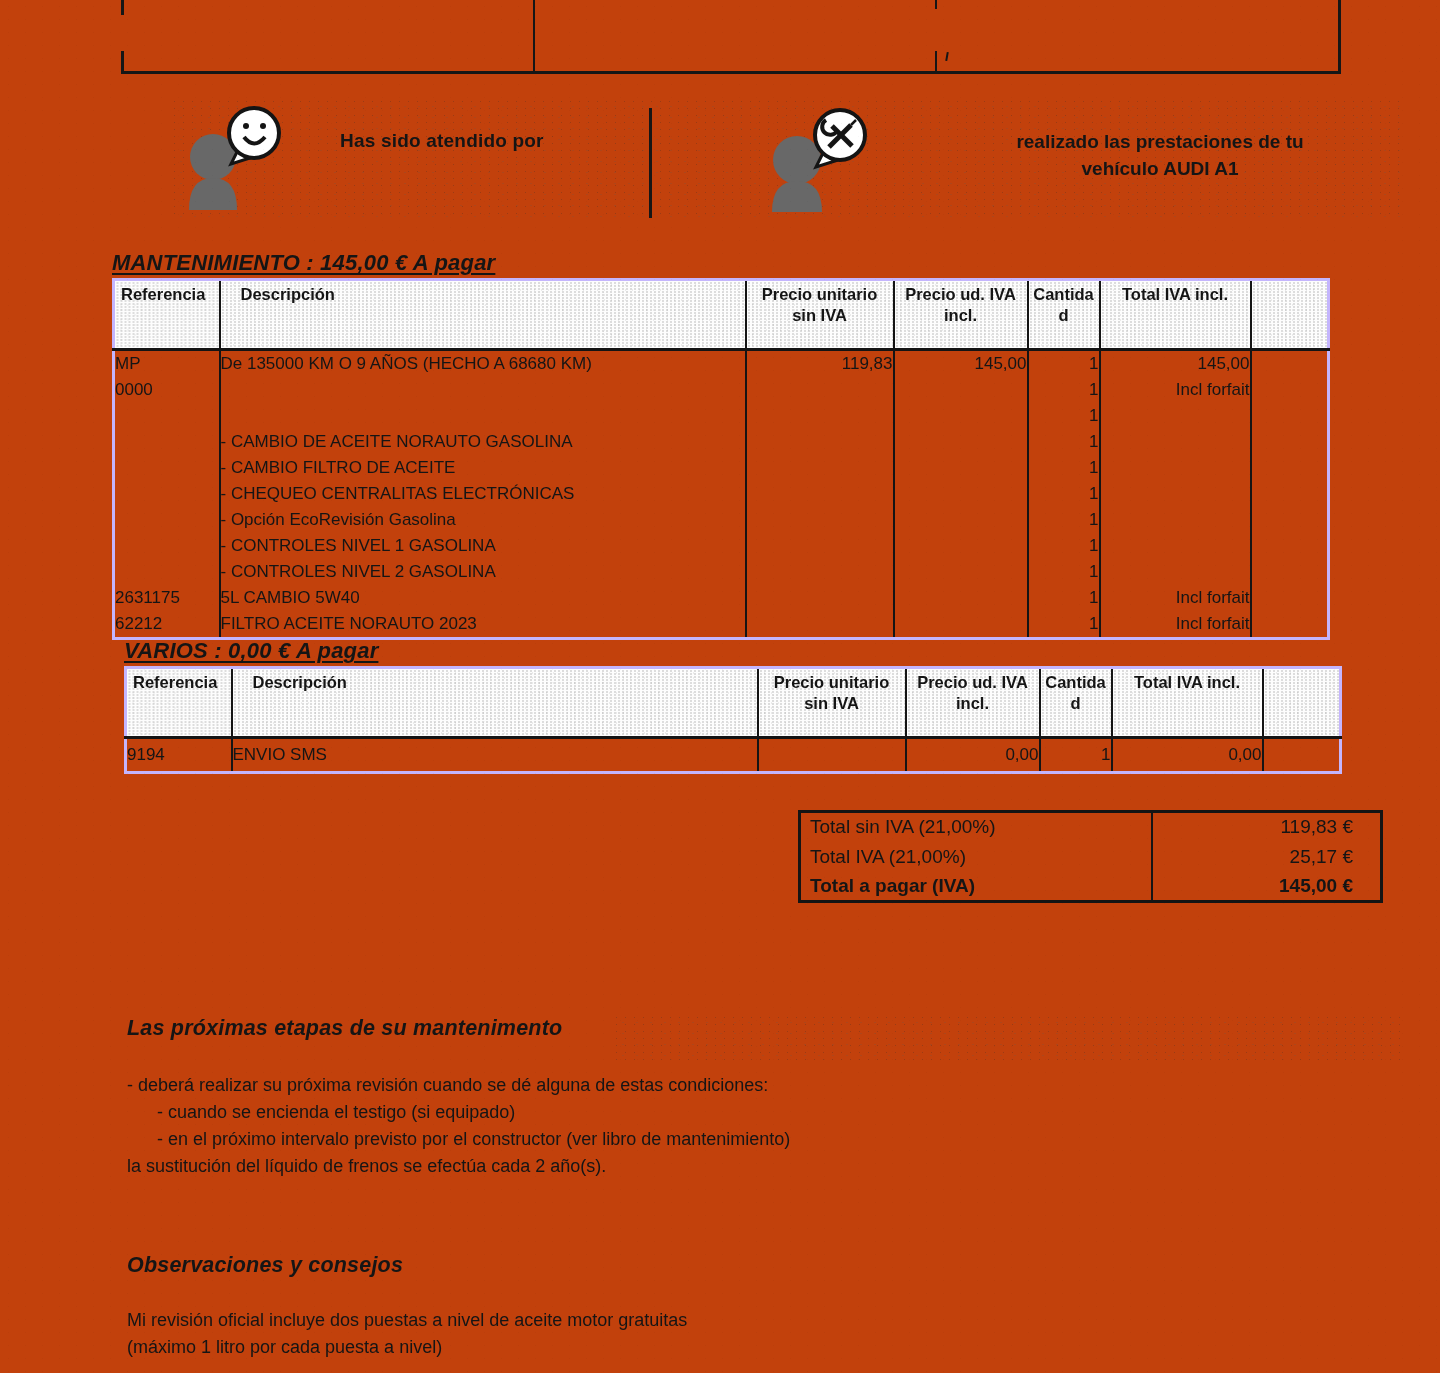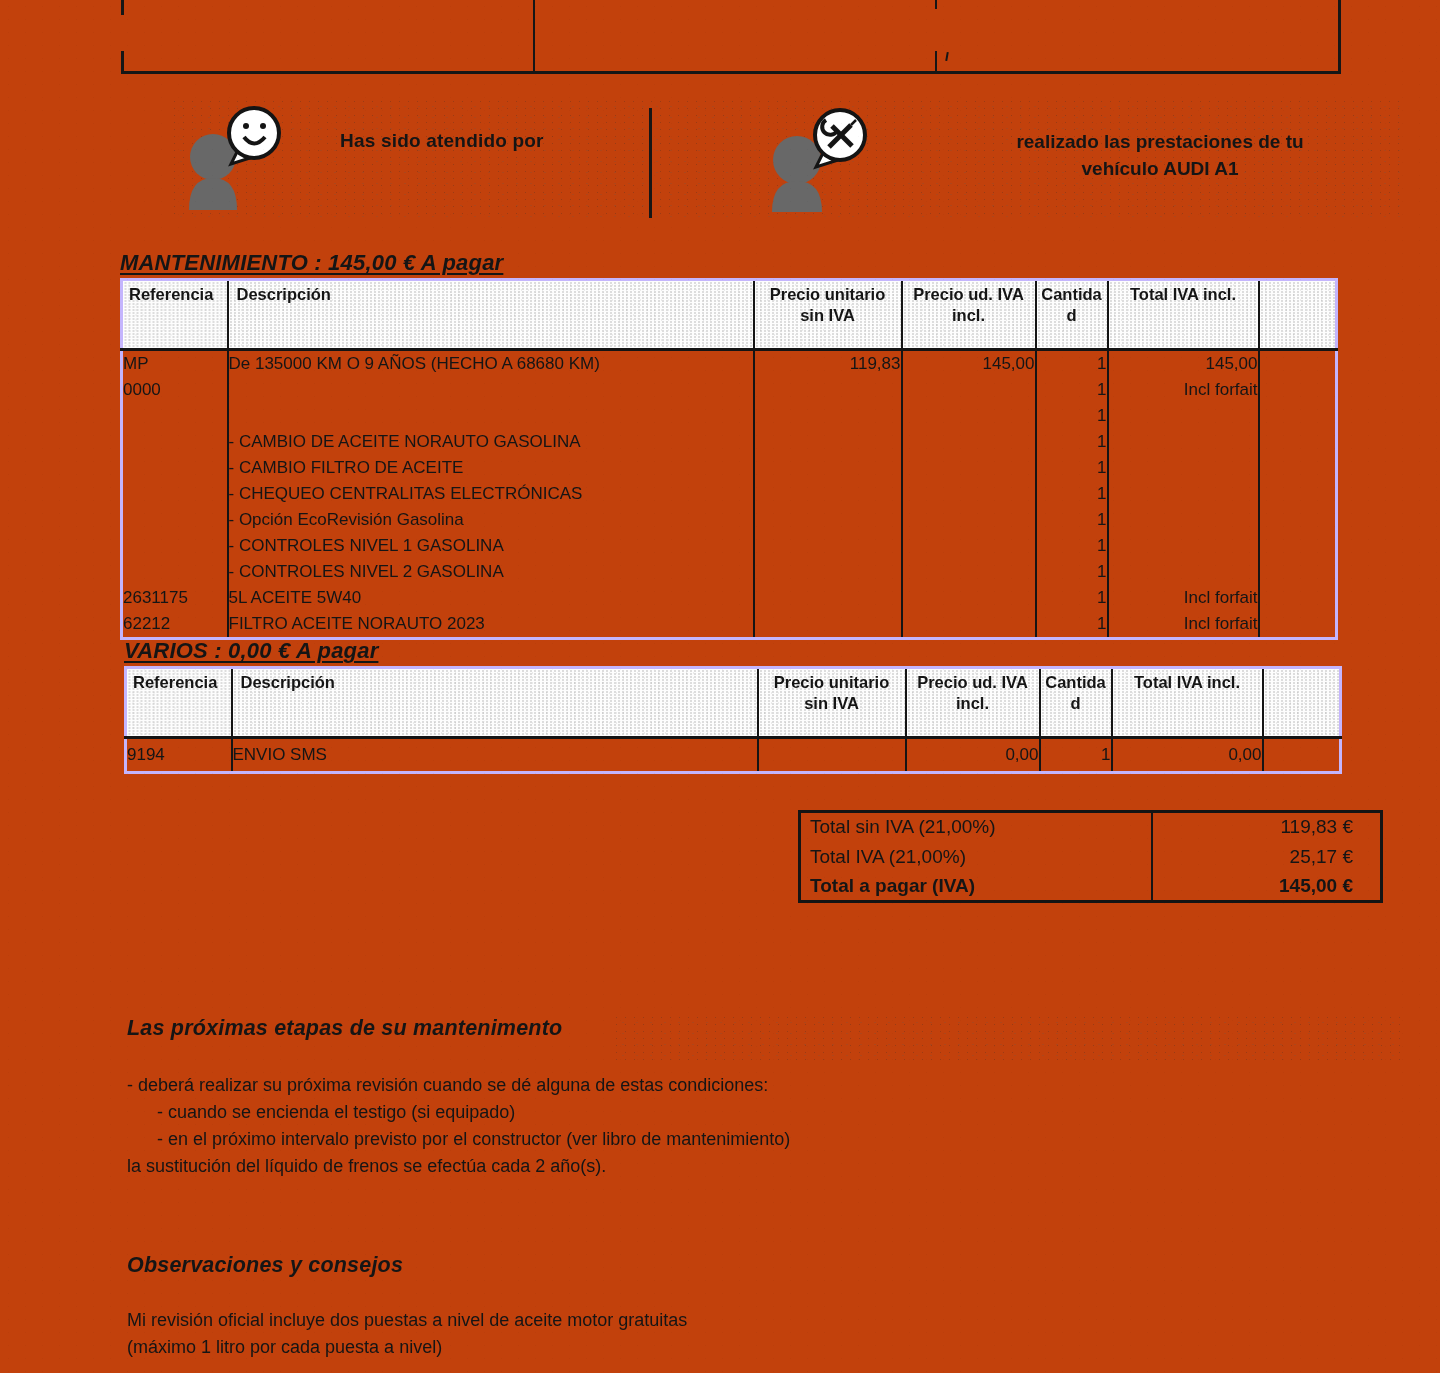--- a/index.html
+++ b/index.html
@@ -42,40 +42,40 @@
   
   .sec-title{
     font-size:22px; font-weight:700; font-style:italic; letter-spacing:.2px;
     text-decoration:underline; text-decoration-thickness:2px; text-underline-offset:3px;
     white-space:nowrap;
   }
   .sec-title2{
     font-size:21.5px; font-weight:700; font-style:italic; letter-spacing:.2px; white-space:nowrap;
   }
   
-  .sec-maint{ position:absolute; left:120px; top:250px; width:1011px; }
+  .sec-maint{ position:absolute; left:112px; top:250px; width:1011px; }
   .sec-var  { position:absolute; left:124px; top:638px; width:1332px; }
   table.doc{
     border-collapse:collapse; table-layout:fixed; width:1215px;
     border:3px solid #c4b5fd; margin-top:2px;
   }
   table.doc th{
     vertical-align:top; font-size:16.5px; font-weight:700; line-height:21px;
     height:70px; padding:3px 2px 0 2px;
     border-left:2px solid #141414; border-bottom:3px solid #141414;
     background-color:#fdfdfd;
     background-image:
       radial-gradient(rgba(85,85,85,.38) .7px, transparent .9px),
       radial-gradient(rgba(120,120,120,.28) .6px, transparent .8px);
     background-size:4px 3px, 7px 5px;
     background-position:0 0, 2px 1px;
   }
   table.doc th:first-child{ border-left:none; }
   table.doc th.h-ref { text-align:left; padding-left:6px; }
-  table.doc th.h-desc{ text-align:left; padding-left:8px; }
+  table.doc th.h-desc{ text-align:left; padding-left:20px; }
   table.doc th.h-qty { word-break:break-all; text-align:center; }
   table.doc td{
     font-size:17px; line-height:26px; white-space:nowrap; overflow:hidden;
     border-left:2px solid #141414; padding:0;
   }
   table.doc td:first-child{ border-left:none; }
   table.doc tr.body-row{ height:26px; }
   td.c-ref { padding-left:8px; }
   td.c-desc{ padding-left:14px; }
   td.c-unit, td.c-univa{ text-align:right; padding-right:6px; }
@@ -254,21 +254,21 @@
             <td class="c-ref"></td>
             <td class="c-desc">- CONTROLES NIVEL 2 GASOLINA</td>
             <td class="c-unit"></td>
             <td class="c-univa"></td>
             <td class="c-qty">1</td>
             <td class="c-total"></td>
             <td class="c-empty"></td>
           </tr>
           <tr class="body-row">
             <td class="c-ref">2631175</td>
-            <td class="c-desc">5L ACEITE 5W40</td>
+            <td class="c-desc">5L CAMBIO 5W40</td>
             <td class="c-unit"></td>
             <td class="c-univa"></td>
             <td class="c-qty">1</td>
             <td class="c-total">Incl forfait</td>
             <td class="c-empty"></td>
           </tr>
           <tr class="body-row">
             <td class="c-ref">62212</td>
             <td class="c-desc">FILTRO ACEITE NORAUTO 2023</td>
             <td class="c-unit"></td>

